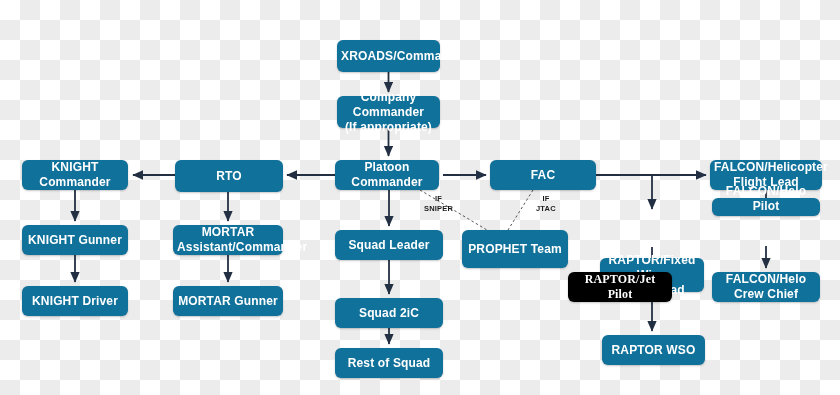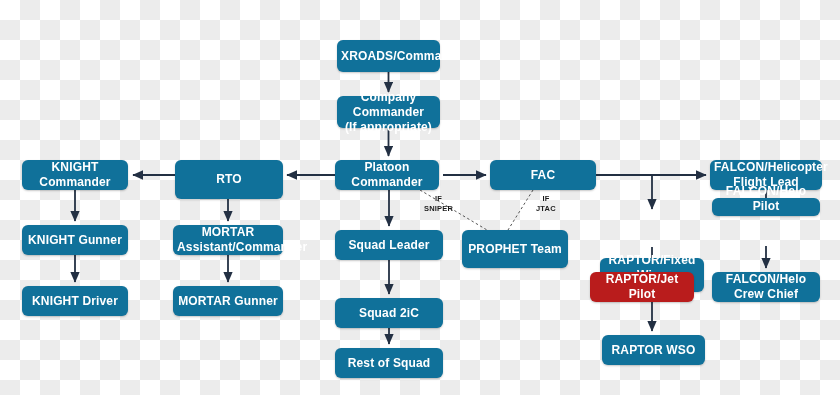--- a/index.html
+++ b/index.html
@@ -122,21 +122,21 @@
       <div class="node" style="left: 337px; top: 40px; width: 103px; height: 32px; background: rgb(16, 113, 154); color: rgb(255, 255, 255);">
         <span class="node-label">XROADS/Command</span>
       </div>
       <div class="node" style="left: 337px; top: 96px; width: 103px; height: 32px; background: rgb(16, 113, 154); color: rgb(255, 255, 255);">
         <span class="node-label">Company Commander
 (If appropriate)</span>
       </div>
       <div class="node" style="left: 22px; top: 160px; width: 106px; height: 30px; background: rgb(16, 113, 154); color: rgb(255, 255, 255);">
         <span class="node-label">KNIGHT Commander</span>
       </div>
-      <div class="node" style="left: 175px; top: 160px; width: 108px; height: 39px; background: rgb(16, 113, 154); color: rgb(255, 255, 255);">
+      <div class="node" style="left: 175px; top: 160px; width: 108px; height: 32px; background: rgb(16, 113, 154); color: rgb(255, 255, 255);">
         <span class="node-label">RTO</span>
       </div>
       <div class="node" style="left: 335px; top: 160px; width: 104px; height: 30px; background: rgb(16, 113, 154); color: rgb(255, 255, 255);">
         <span class="node-label">Platoon Commander</span>
       </div>
       <div class="node" style="left: 490px; top: 160px; width: 106px; height: 30px; background: rgb(16, 113, 154); color: rgb(255, 255, 255);">
         <span class="node-label">FAC</span>
       </div>
       <div class="node" style="left: 710px; top: 160px; width: 112px; height: 30px; background: rgb(16, 113, 154); color: rgb(255, 255, 255);">
         <span class="node-label">FALCON/Helicopter Flight Lead</span>
@@ -162,21 +162,21 @@
       </div>
       <div class="node" style="left: 22px; top: 286px; width: 106px; height: 30px; background: rgb(16, 113, 154); color: rgb(255, 255, 255);">
         <span class="node-label">KNIGHT Driver</span>
       </div>
       <div class="node" style="left: 173px; top: 286px; width: 110px; height: 30px; background: rgb(16, 113, 154); color: rgb(255, 255, 255);">
         <span class="node-label">MORTAR Gunner</span>
       </div>
       <div class="node" style="left: 335px; top: 298px; width: 108px; height: 30px; background: rgb(16, 113, 154); color: rgb(255, 255, 255);">
         <span class="node-label">Squad 2iC</span>
       </div>
-      <div class="node" style="left: 590px; top: 272px; width: 104px; height: 30px; background: #b91c1c; color: rgb(255, 255, 255);">
+      <div class="node" style="left: 568px; top: 272px; width: 104px; height: 30px; background: #000000; color: rgb(255, 255, 255); font-family: Liberation Serif, serif;">
         <span class="node-label">RAPTOR/Jet Pilot</span>
       </div>
       <div class="node" style="left: 712px; top: 272px; width: 108px; height: 30px; background: rgb(16, 113, 154); color: rgb(255, 255, 255);">
         <span class="node-label">FALCON/Helo Crew Chief</span>
       </div>
       <div class="node" style="left: 335px; top: 348px; width: 108px; height: 30px; background: rgb(16, 113, 154); color: rgb(255, 255, 255);">
         <span class="node-label">Rest of Squad</span>
       </div>
       <div class="node" style="left: 602px; top: 335px; width: 103px; height: 30px; background: rgb(16, 113, 154); color: rgb(255, 255, 255);">
         <span class="node-label">RAPTOR WSO</span>

